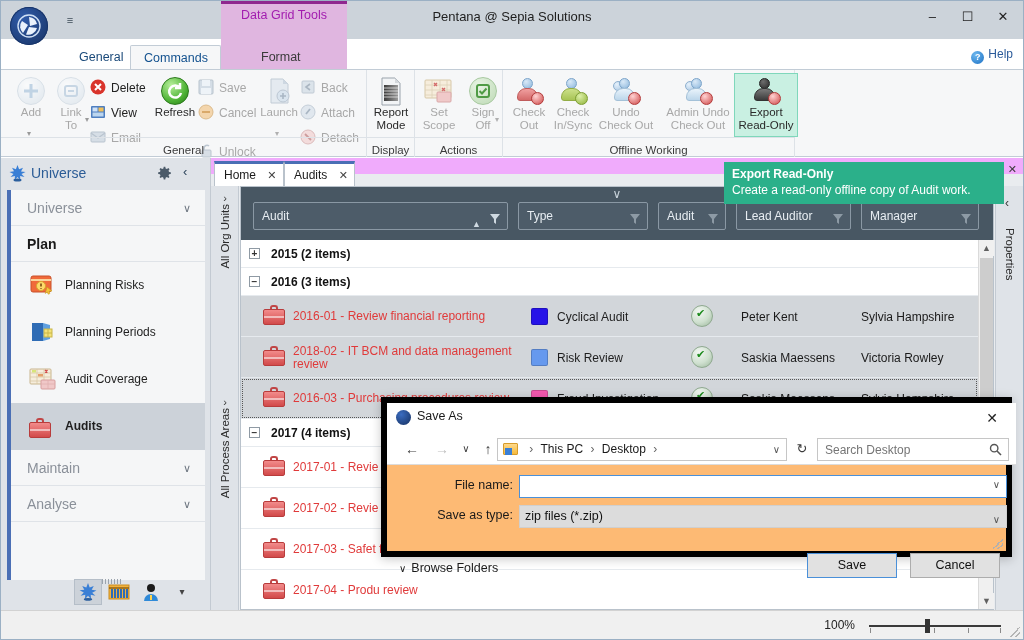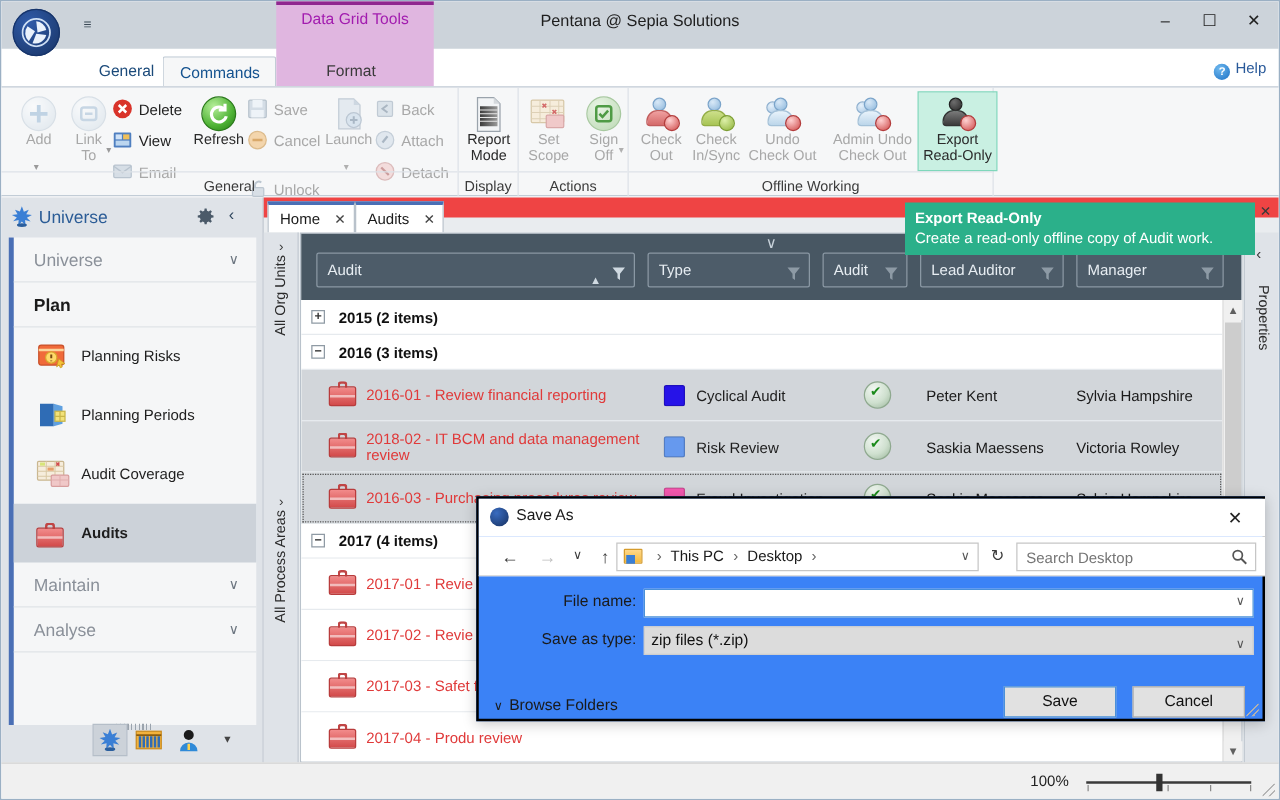--- a/index.html
+++ b/index.html
@@ -220,21 +220,21 @@
   }
   .ln-tray .tr-ico.active { background: #ccd2d9; outline: 1px solid #b5bec8; }
   .grip {
     position: absolute; left: 86px; top: -1px; width: 28px; height: 5px;
     background: repeating-linear-gradient(90deg,#9aa3ad 0 1px,transparent 1px 3px);
   }
 
   
   .tabstrip {
     position: absolute; left: 210px; top: 0; width: 812px; height: 16px;
-    background: #ef4444;
+    background: #f0abfc;
   }
   .dtab {
     position: absolute; top: 3px; height: 25px;
     background: #ffffff; border: 1px solid #b9c2cb; border-bottom: none;
     border-top: 3px solid #4a6fb5;
     font-size: 12px; line-height: 22px; padding: 0 6px 0 9px; cursor: default;
   }
   .dtab .x { margin-left: 8px; color: #444; font-size: 11px; }
   .tabstrip .tright {
     position: absolute; right: 6px; top: 5px; font-size: 11px; color: #3a3a3a;
@@ -355,22 +355,22 @@
   
   .tooltip {
     position: absolute; left: 723px; top: 161px; width: 280px; height: 42px;
     background: #2bb08a; color: #fff; padding: 5px 8px; z-index: 40;
   }
   .tooltip .tt-t { font-size: 12px; font-weight: bold; }
   .tooltip .tt-b { font-size: 12px; margin-top: 2px; }
 
   
   .dialog {
-    position: absolute; left: 380px; top: 396px; width: 631px; height: 180px;
-    background: #3b82f6; border: 2px solid #000000;
+    position: absolute; left: 380px; top: 396px; width: 631px; height: 160px;
+    background: #fdba74; border: 6px solid #000000;
     box-shadow: 0 2px 10px rgba(0,0,0,.22); z-index: 60;
   }
   .dlg-title {
     position: absolute; left: 0; top: 0; width: 629px; height: 30px;
     background: #fff;
   }
   .dlg-title .ticon {
     position: absolute; left: 9px; top: 7px; width: 15px; height: 15px;
     border-radius: 50%;
     background: radial-gradient(circle at 35% 30%, #3a6cc0 0%, #1f3f78 75%);

